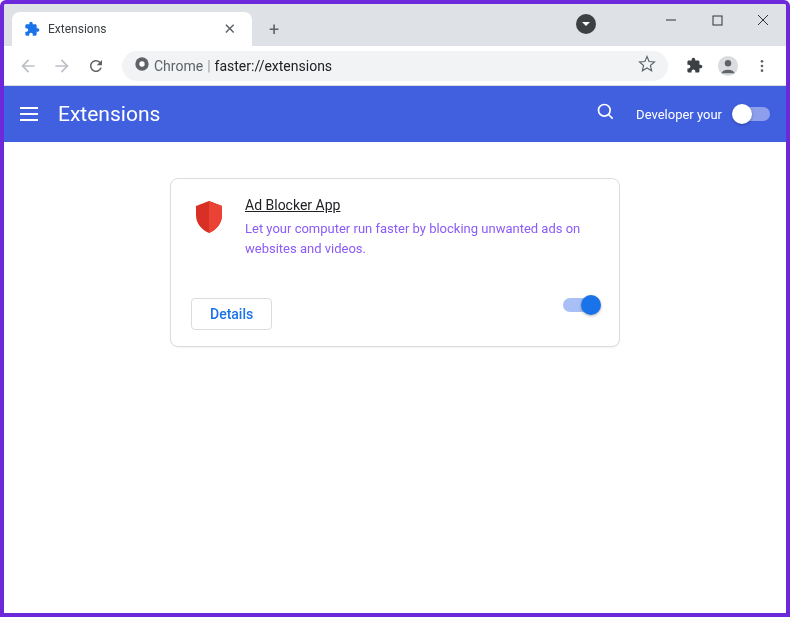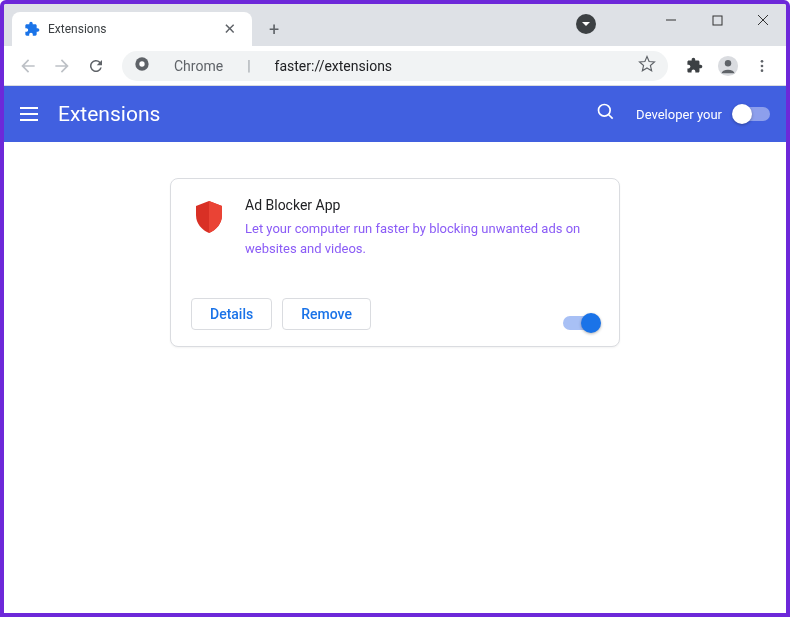--- a/index.html
+++ b/index.html
@@ -17,44 +17,44 @@
     .tab { background: #fff; border-radius: 8px 8px 0 0; height: 34px; display: flex; align-items: center; padding: 0 12px; margin-left: 8px; min-width: 240px; position: relative; }
     .tab-icon { width: 16px; height: 16px; margin-right: 8px; }
     .tab-title { font-size: 12px; color: #3c4043; flex: 1; }
     .tab-close { font-size: 15px; color: #5f6368; padding: 0 4px; }
     .new-tab-btn { width: 28px; height: 28px; margin-left: 8px; margin-bottom: 3px; display: flex; align-items: center; justify-content: center; font-size: 18px; color: #5f6368; border-radius: 50%; }
     .media-btn { position: absolute; right: 190px; top: 10px; width: 20px; height: 20px; background: #3c4043; border-radius: 50%; display: flex; align-items: center; justify-content: center; }
     
     .toolbar { height: 40px; background: #fff; display: flex; align-items: center; padding: 0 8px; border-bottom: 1px solid #dadce0; gap: 2px; }
     .nav-btn { width: 32px; height: 32px; display: flex; align-items: center; justify-content: center; color: #5f6368; border-radius: 50%; }
     .nav-btn.disabled { color: #bdc1c6; }
-    .omnibox { flex: 1; height: 30px; background: #f1f3f4; border-radius: 15px; display: flex; align-items: center; padding: 0 12px; margin: 0 8px; gap: 24px; }
+    .omnibox { flex: 1; height: 30px; background: #f1f3f4; border-radius: 15px; display: flex; align-items: center; padding: 0 12px; margin: 0 8px; gap: 4px; }
     .chrome-label { font-size: 14px; color: #5f6368; }
     .url-sep { color: #9aa0a6; font-size: 14px; }
     .url { font-size: 14px; color: #202124; }
     .omni-icons { margin-left: auto; display: flex; gap: 12px; color: #5f6368; }
     
     .page-header { height: 56px; background: #4160e0; display: flex; align-items: center; padding: 0 16px; color: #fff; z-index: 2; position: relative; }
     .menu-icon { display: flex; flex-direction: column; gap: 4px; margin-right: 20px; }
     .menu-icon span { width: 18px; height: 2px; background: #fff; }
     .page-title { font-size: 21px; font-weight: 400; flex: 1; }
     .search-icon { margin-right: 20px; }
     .dev-mode-label { font-size: 13px; margin-right: 12px; }
     .toggle { width: 36px; height: 14px; background: rgba(255,255,255,0.4); border-radius: 7px; position: relative; }
     .toggle::after { content: ''; position: absolute; width: 20px; height: 20px; background: #fff; border-radius: 50%; top: -3px; left: -2px; box-shadow: 0 1px 3px rgba(0,0,0,0.3); }
     
     .content { flex: 1; background: #fff; display: flex; justify-content: center; padding-top: 36px; position: relative; z-index: 2; }
     
     .ext-card { width: 450px; background: #fff; border: 1px solid #dadce0; border-radius: 8px; padding: 18px 20px 16px; height: fit-content; box-shadow: 0 1px 2px rgba(0,0,0,0.05); }
     .ext-card-top { display: flex; gap: 18px; margin-bottom: 40px; }
     .ext-icon { width: 36px; height: 36px; flex-shrink: 0; margin-top: 2px; }
     .ext-info { flex: 1; }
-    .ext-name { font-size: 14px; color: #202124; margin-bottom: 6px; }
+    .ext-name { font-size: 14px; color: #202124; margin-bottom: 6px; text-decoration: underline; }
     .ext-desc { font-size: 13px; color: #8b5cf6; line-height: 1.5; }
-    .ext-card-bottom { display: flex; align-items: flex-end; gap: 10px; }
+    .ext-card-bottom { display: flex; align-items: flex-start; gap: 10px; }
     .ext-btn { border: 1px solid #dadce0; background: #fff; color: #1a73e8; font-size: 14px; padding: 7px 18px; border-radius: 4px; font-weight: 500; }
     .ext-toggle { margin-left: auto; width: 36px; height: 14px; background: #a8c0f5; border-radius: 7px; position: relative; }
     .ext-toggle::after { content: ''; position: absolute; width: 20px; height: 20px; background: #1a73e8; border-radius: 50%; top: -3px; right: -2px; box-shadow: 0 1px 3px rgba(0,0,0,0.3); }
   </style>
 </head>
 <body>
 
 <div class="watermark-icon">
   <svg width="260" height="260" viewBox="0 0 100 100">
       <circle cx="40" cy="40" r="28" fill="none" stroke="#c8632e" stroke-width="10"></circle>
@@ -176,19 +176,18 @@
               <path d="M18 2 L31 7 L31 16 C31 25 25 31 18 34 L18 2 Z" fill="#ea4335"></path>
             </svg>
         </div>
         <div class="ext-info">
           <div class="ext-name">Ad Blocker App</div>
           <div class="ext-desc">Let your computer run faster by blocking unwanted ads on websites and videos.</div>
         </div>
       </div>
       <div class="ext-card-bottom">
         <button class="ext-btn">Details</button>
-        <button class="ext-btn">Remove</button>
         <div class="ext-toggle"></div>
       </div>
     </div>
   </div>
 
 </div>
 
 </body></html>

